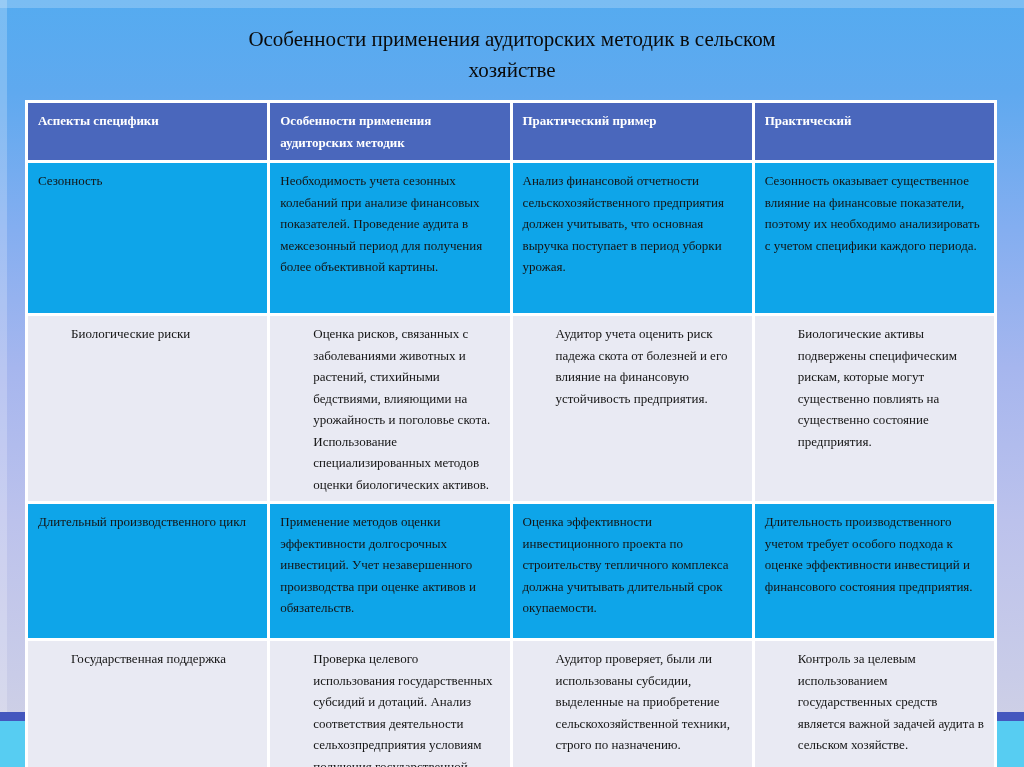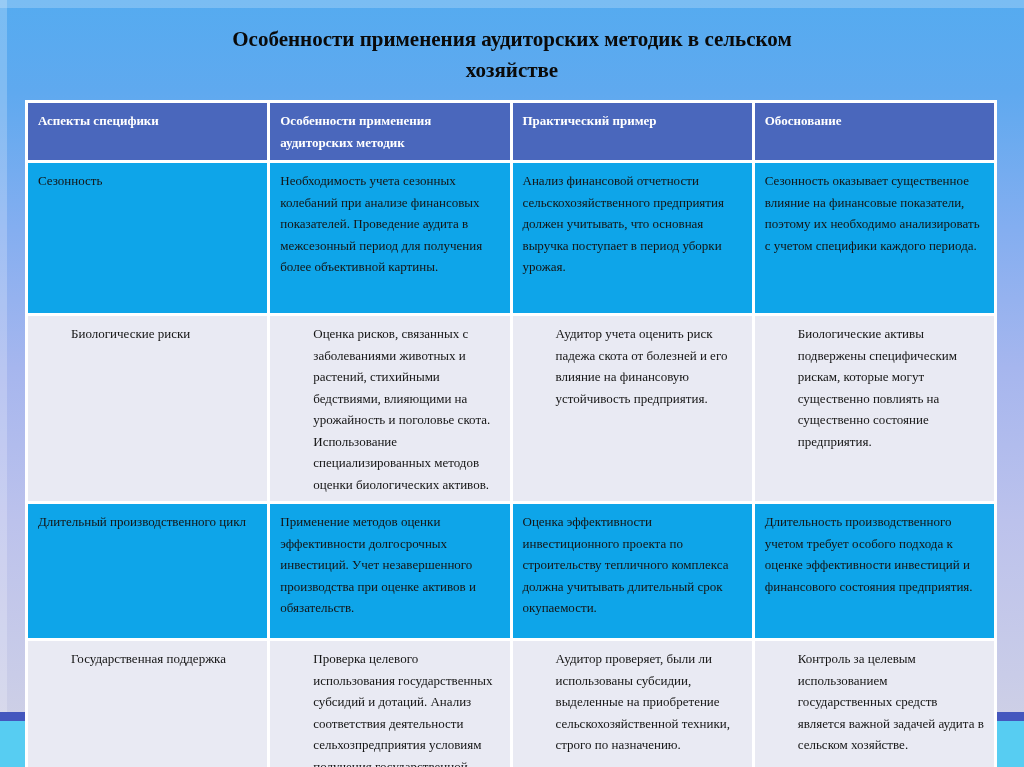--- a/index.html
+++ b/index.html
@@ -22,21 +22,21 @@
     background:#4457be;}
   .band-cyan{position:absolute;left:0;top:721px;width:100%;height:46px;
     background:#57cdf2;}
   
   .title{
     position:absolute;left:0;top:24px;width:100%;
     text-align:center;z-index:3;
   }
   .title h1{
     margin:0 auto;max-width:600px;
-    font-size:21px;line-height:31px;font-weight:bold;color:#0a0a0a;
+    font-size:21px;line-height:31px;font-weight:normal;color:#0a0a0a;
   }
   
   .table-wrap{
     position:absolute;left:25px;top:100px;width:972px;z-index:2;
   }
   table.main{
     width:972px;height:658px;
     border-collapse:separate;border-spacing:3px;
     table-layout:fixed;
     background:#ffffff;
@@ -73,21 +73,21 @@
     <h1>Особенности применения аудиторских методик в сельском хозяйстве</h1>
   </div>
 
   <div class="table-wrap">
     <table class="main">
       <thead>
         <tr class="hdr">
           <th>Аспекты специфики</th>
           <th>Особенности применения аудиторских методик</th>
           <th>Практический пример</th>
-          <th>Обоснование</th>
+          <th>Практический</th>
         </tr>
       </thead>
       <tbody>
         <tr class="row-odd r0">
           <td>Сезонность</td>
           <td>Необходимость учета сезонных колебаний при анализе финансовых показателей. Проведение аудита в межсезонный период для получения более объективной картины.</td>
           <td>Анализ финансовой отчетности сельскохозяйственного предприятия должен учитывать, что основная выручка поступает в период уборки урожая.</td>
           <td>Сезонность оказывает существенное влияние на финансовые показатели, поэтому их необходимо анализировать с учетом специфики каждого периода.</td>
         </tr>
         <tr class="row-even r1">

